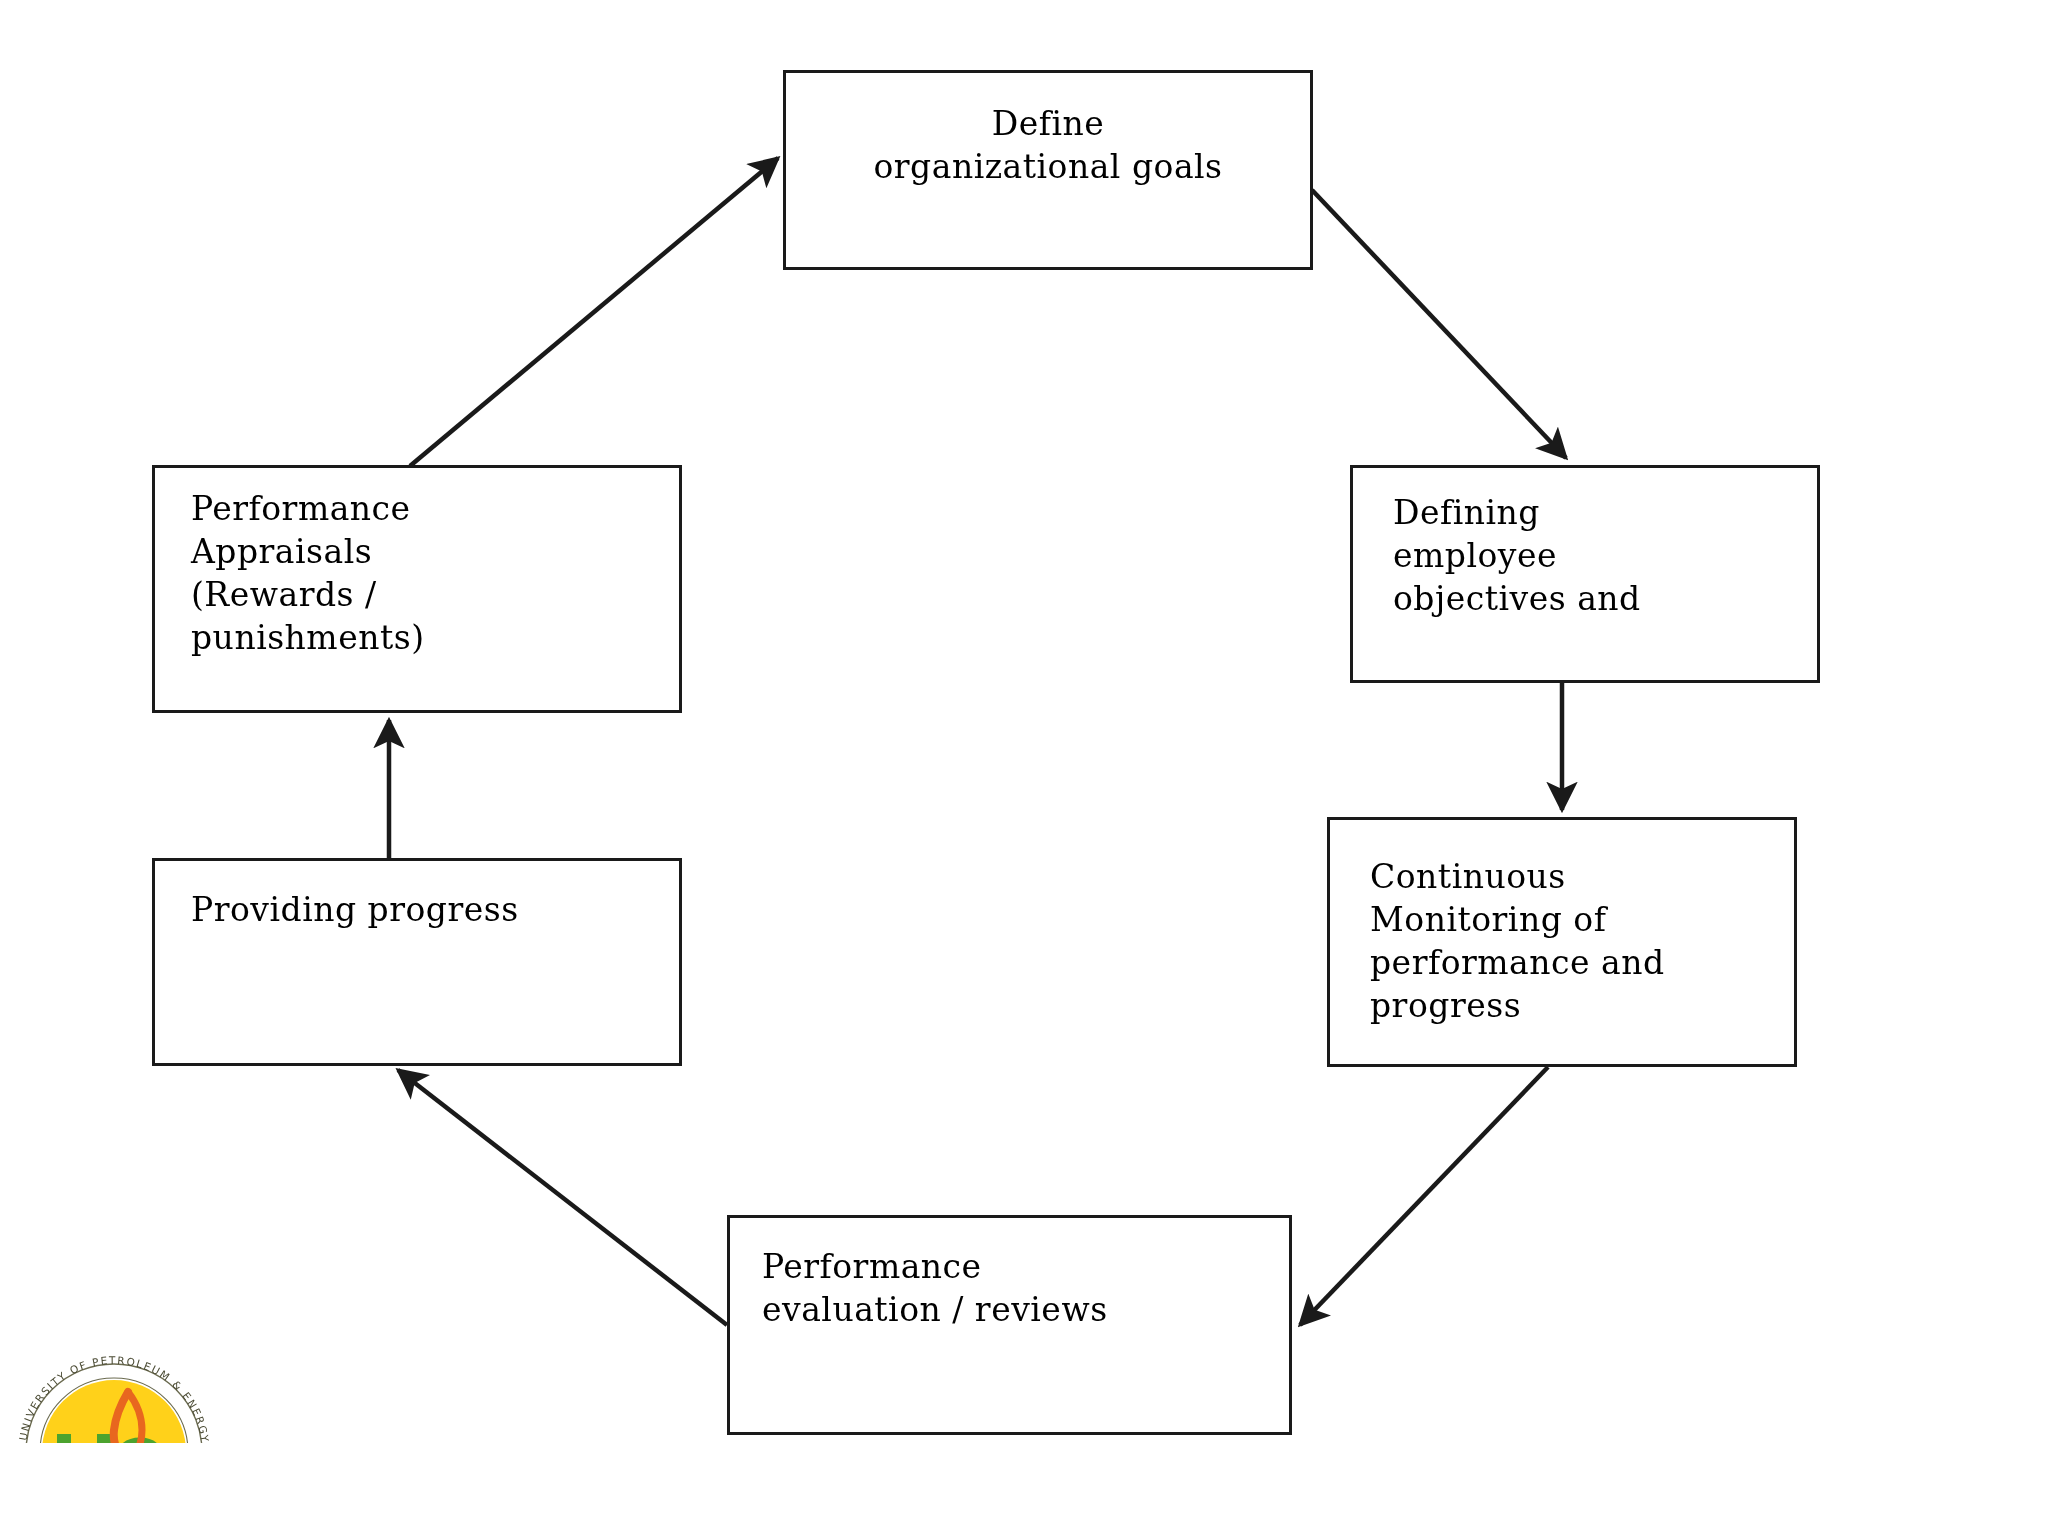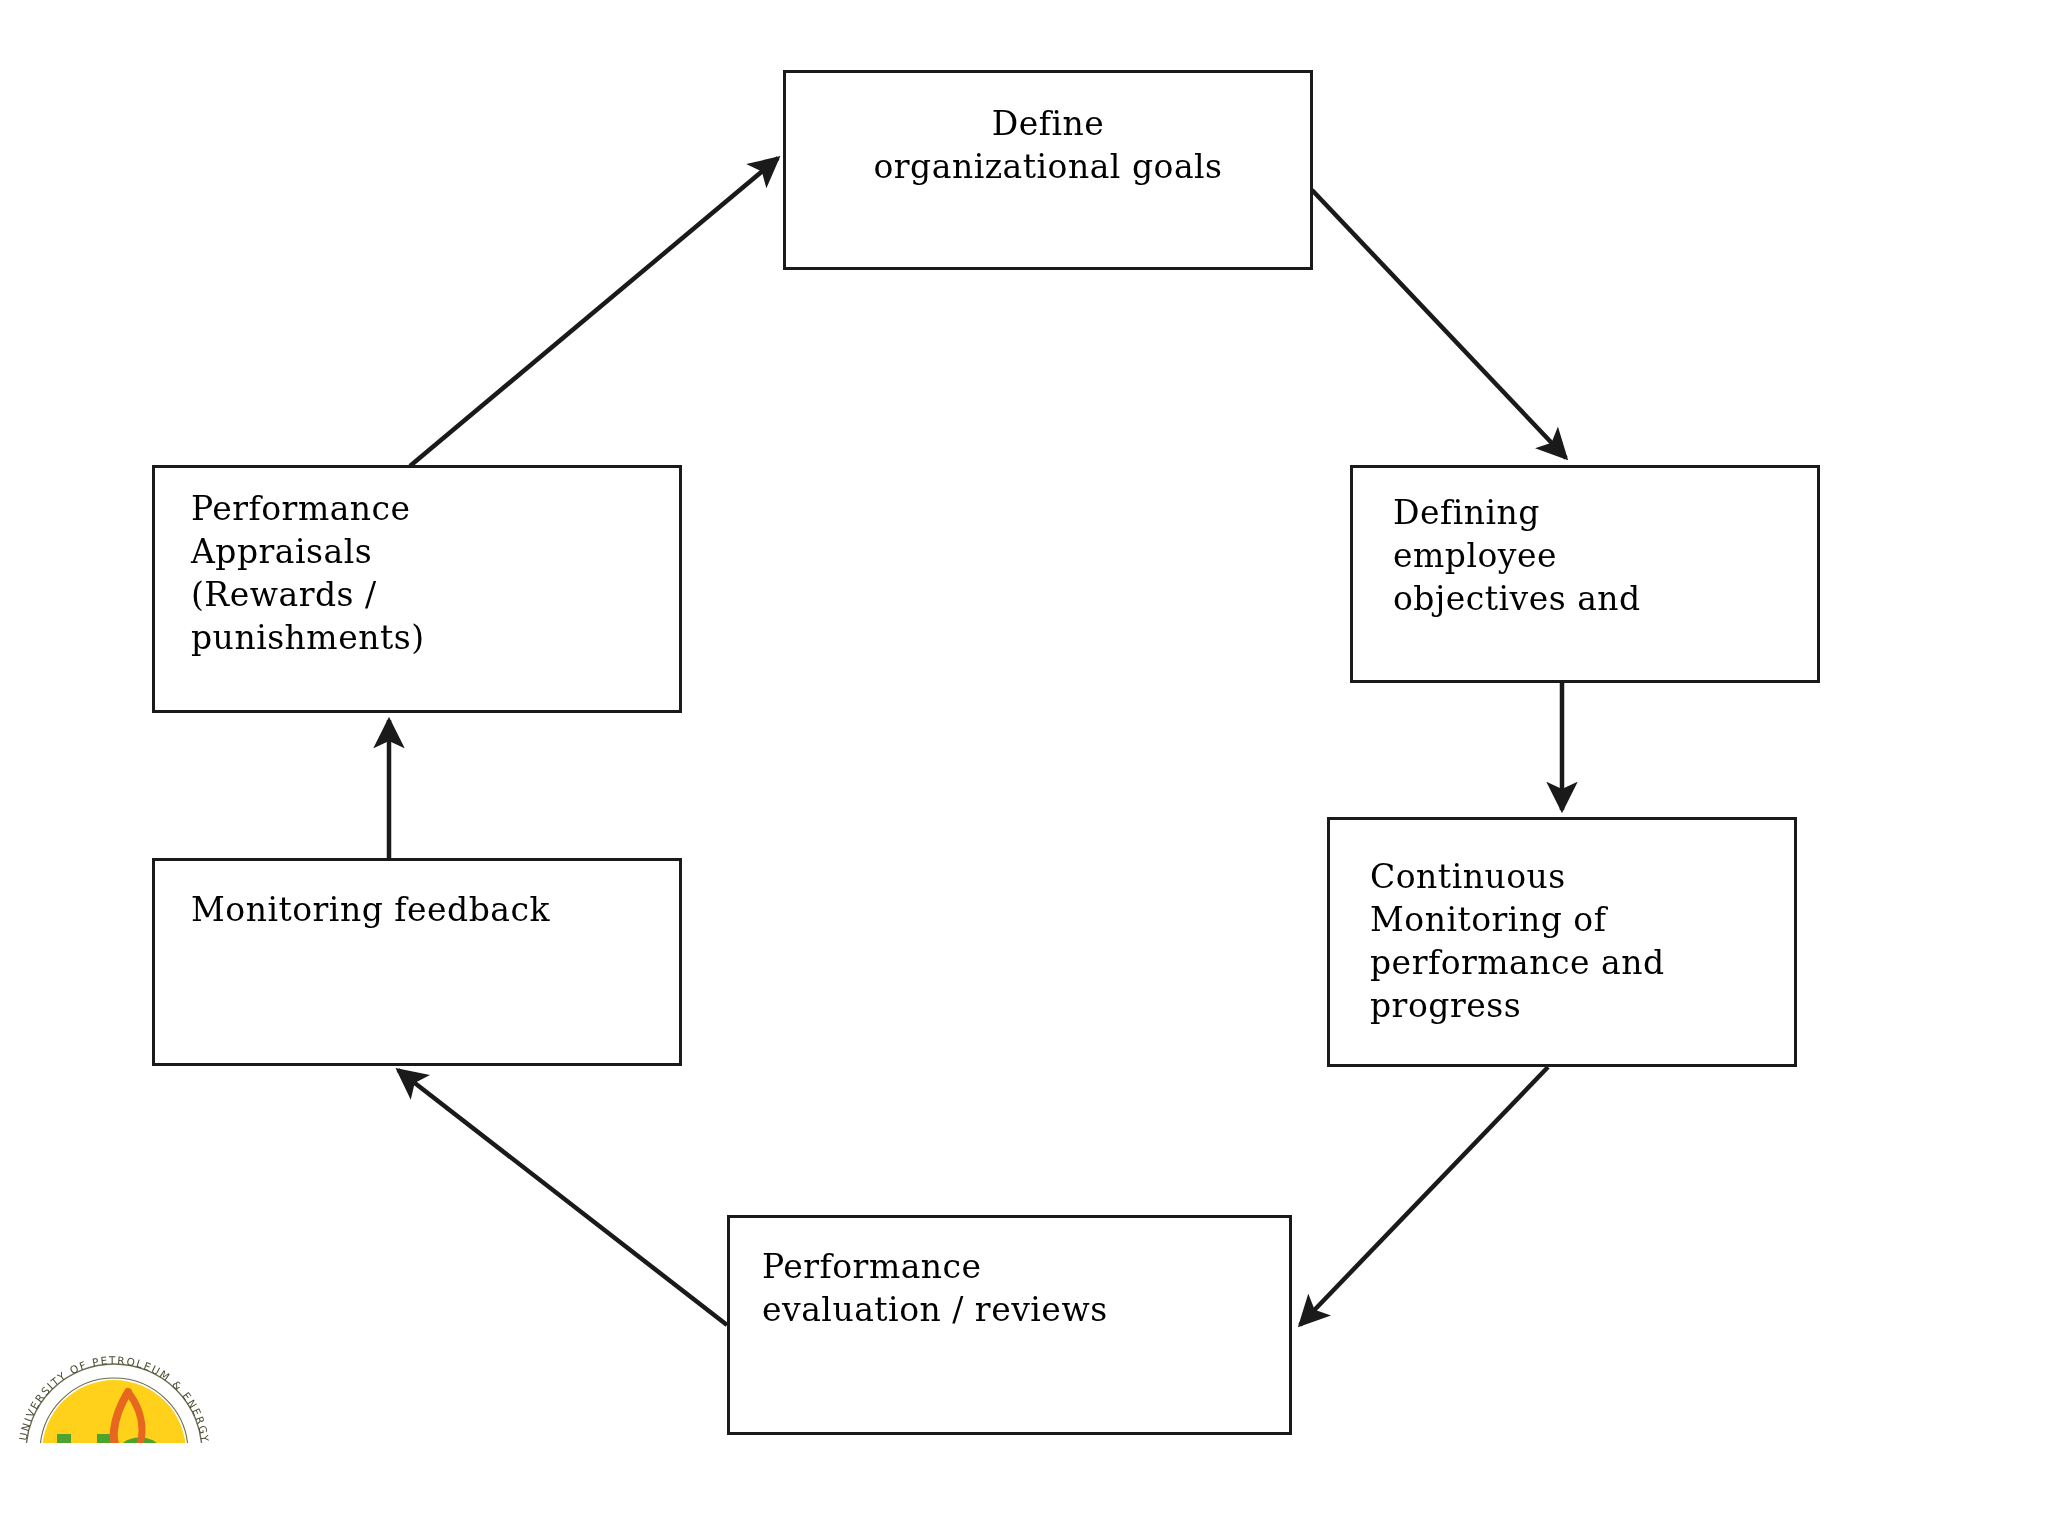--- a/index.html
+++ b/index.html
@@ -119,21 +119,21 @@
 performance and
 progress</div>
   </div>
 
   <div class="node" id="node-performance-evaluation">
     <div class="label">Performance
 evaluation / reviews</div>
   </div>
 
   <div class="node" id="node-providing-feedback">
-    <div class="label">Monitoring feedback</div>
+    <div class="label">Providing progress</div>
   </div>
 
   <div class="node" id="node-performance-appraisals">
     <div class="label">Performance
 Appraisals
 (Rewards /
 punishments)</div>
   </div>
 
   <div id="logo">

